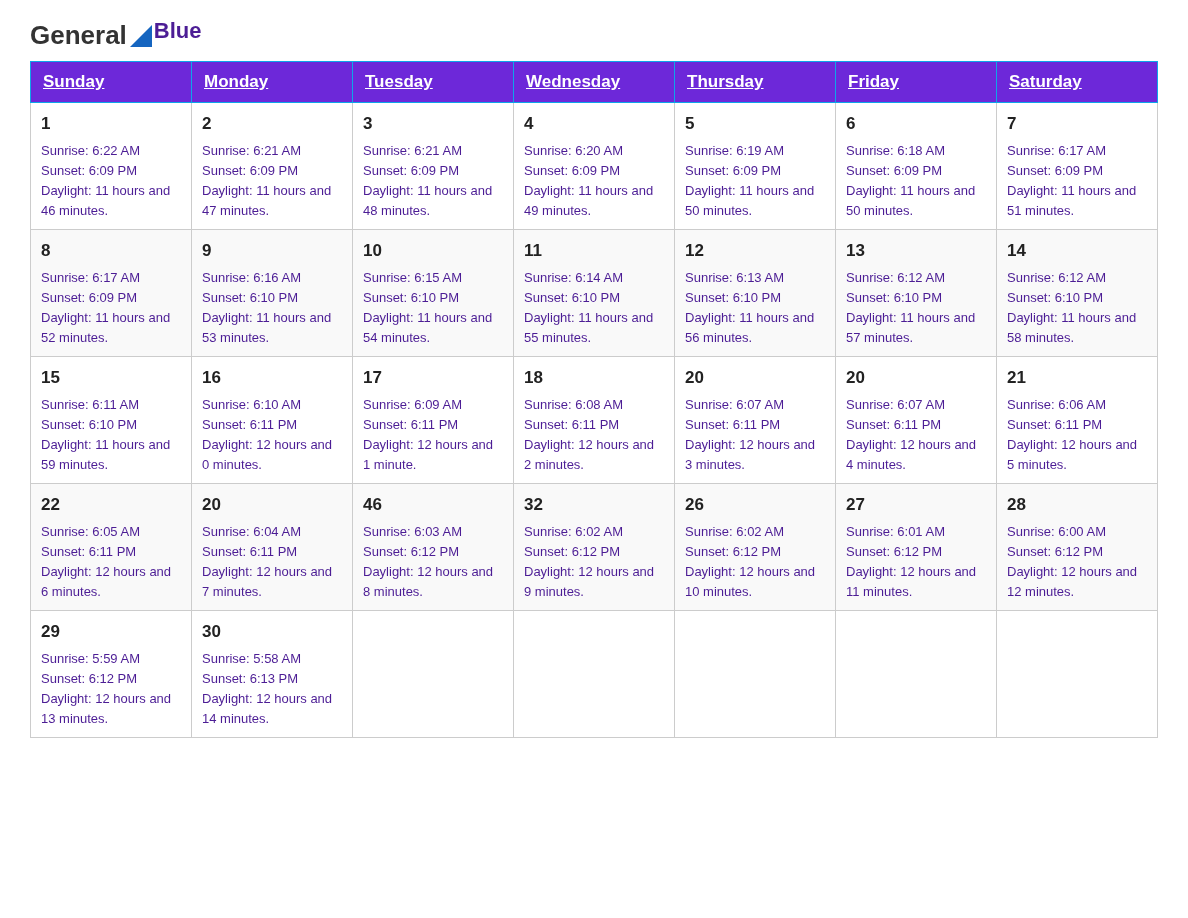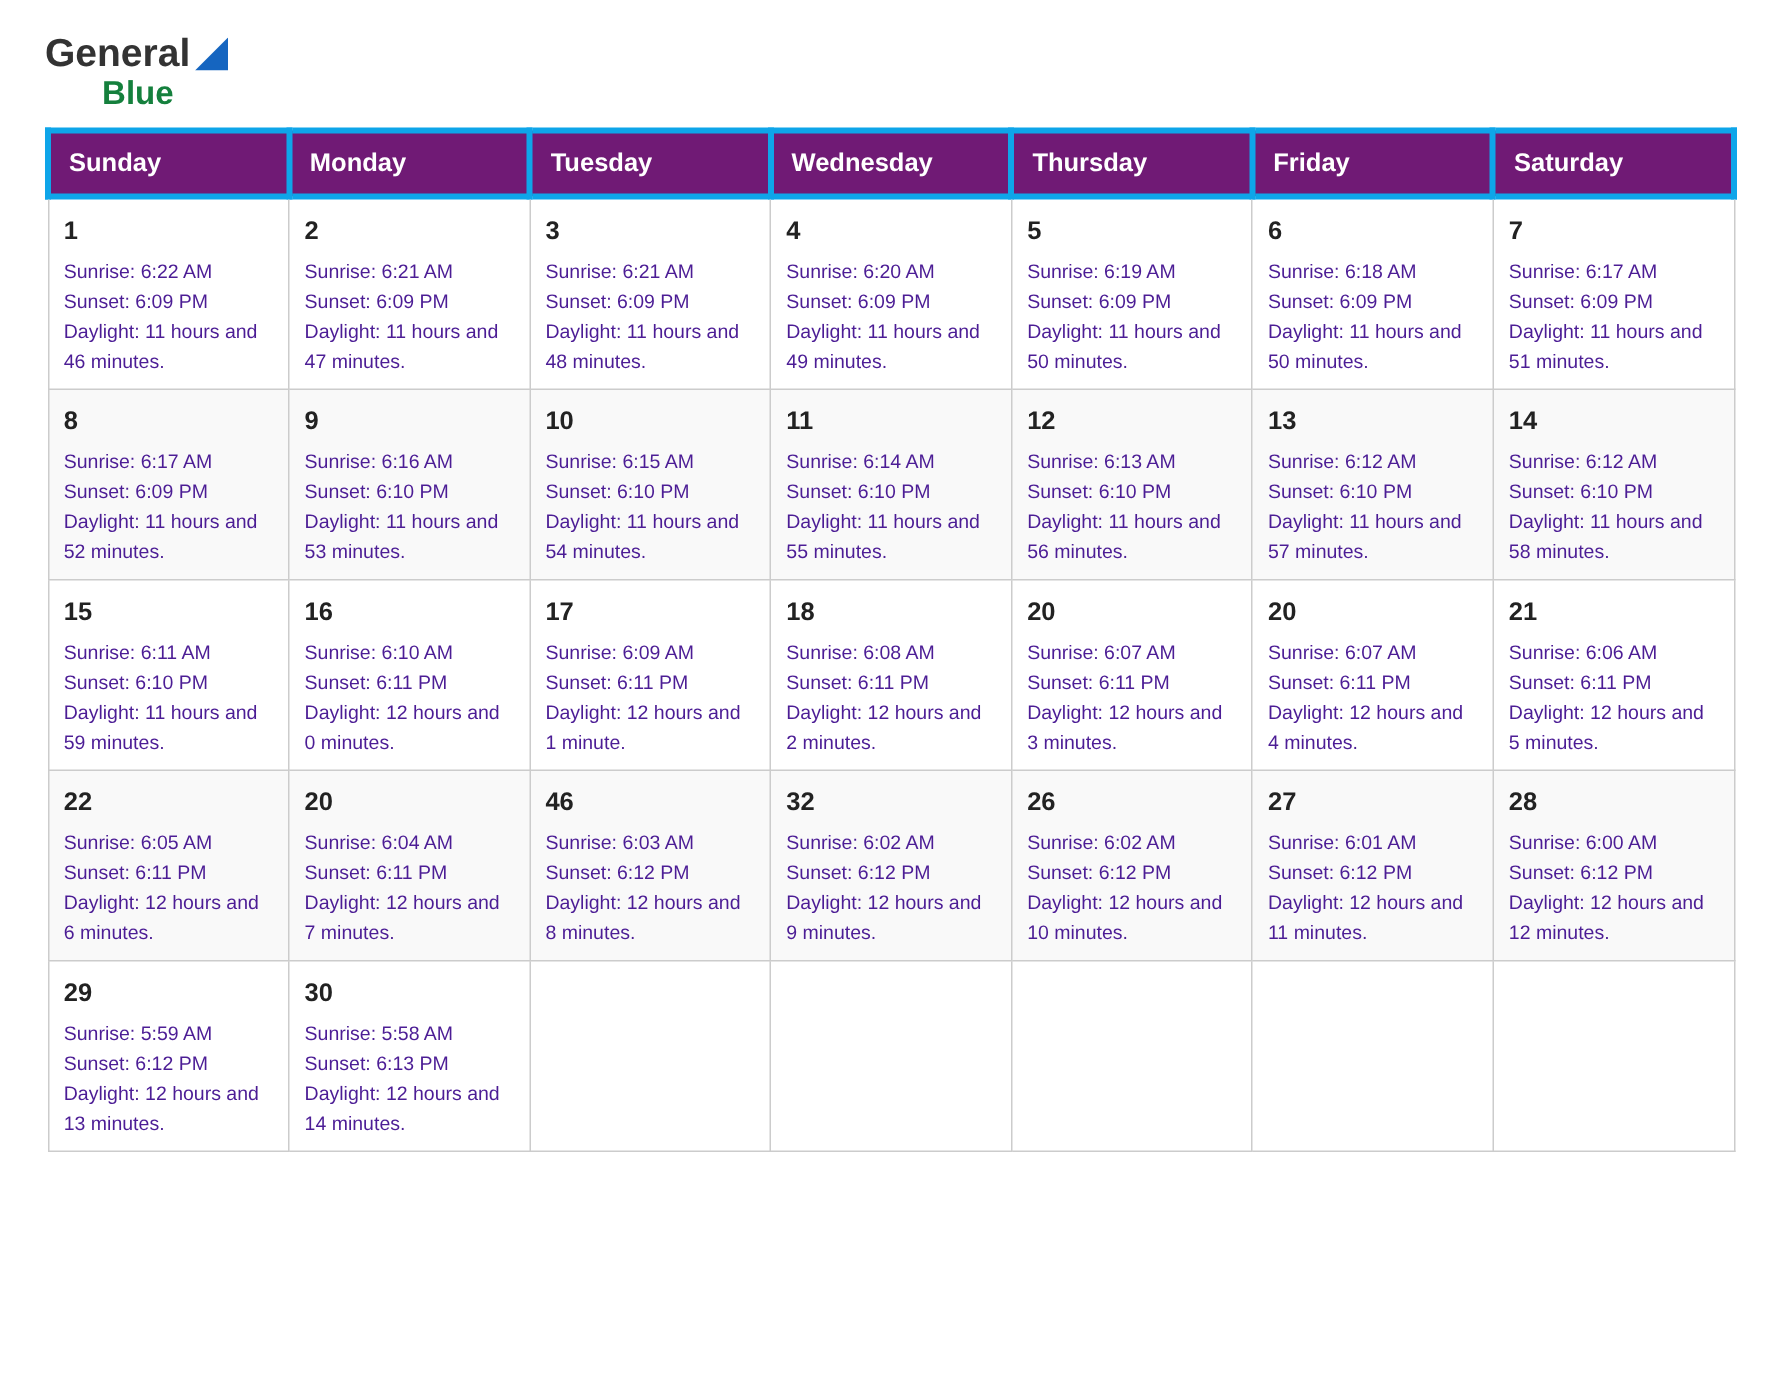--- a/index.html
+++ b/index.html
@@ -12,25 +12,25 @@
       padding: 20px 30px;
     }
     .header-area {
       display: flex;
       justify-content: space-between;
       align-items: flex-start;
       margin-bottom: 10px;
     }
     .logo-container {
       display: flex;
-      flex-direction: column;
-      align-items: center;
+      flex-direction: row;
+      align-items: flex-start;
     }
     .logo-blue-label {
-      color: #15803d;
+      color: #4c1d95;
       font-size: 22px;
       font-weight: bold;
       margin-top: -2px;
       padding-left: 2px;
     }
     .title-area {
       text-align: right;
     }
     .month-title {
       font-size: 52px;
@@ -42,27 +42,28 @@
       font-size: 22px;
       color: #555;
       margin-top: 4px;
     }
     .calendar-table {
       width: 100%;
       border-collapse: collapse;
       margin-top: 10px;
     }
     .calendar-table th {
-      background-color: #701a75;
+      background-color: #6d28d9;
       color: #fff;
       font-size: 17px;
       font-weight: bold;
       padding: 10px 12px;
       text-align: left;
-      border: 4px solid #0ea5e9;
+      border: 1px solid #0ea5e9;
+      text-decoration: underline;
     }
     .calendar-table td {
       vertical-align: top;
       padding: 8px 10px;
       border: 1px solid #ccc;
       font-size: 13px;
       line-height: 1.5;
       width: calc(100% / 7);
       min-height: 100px;
     }

